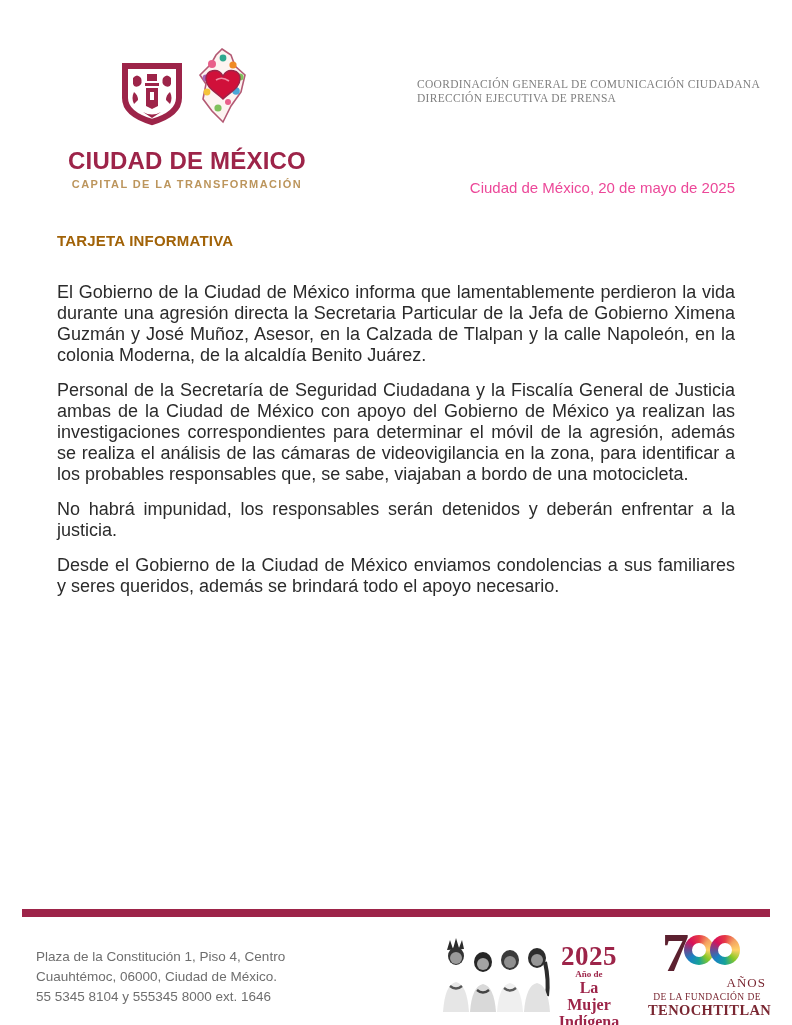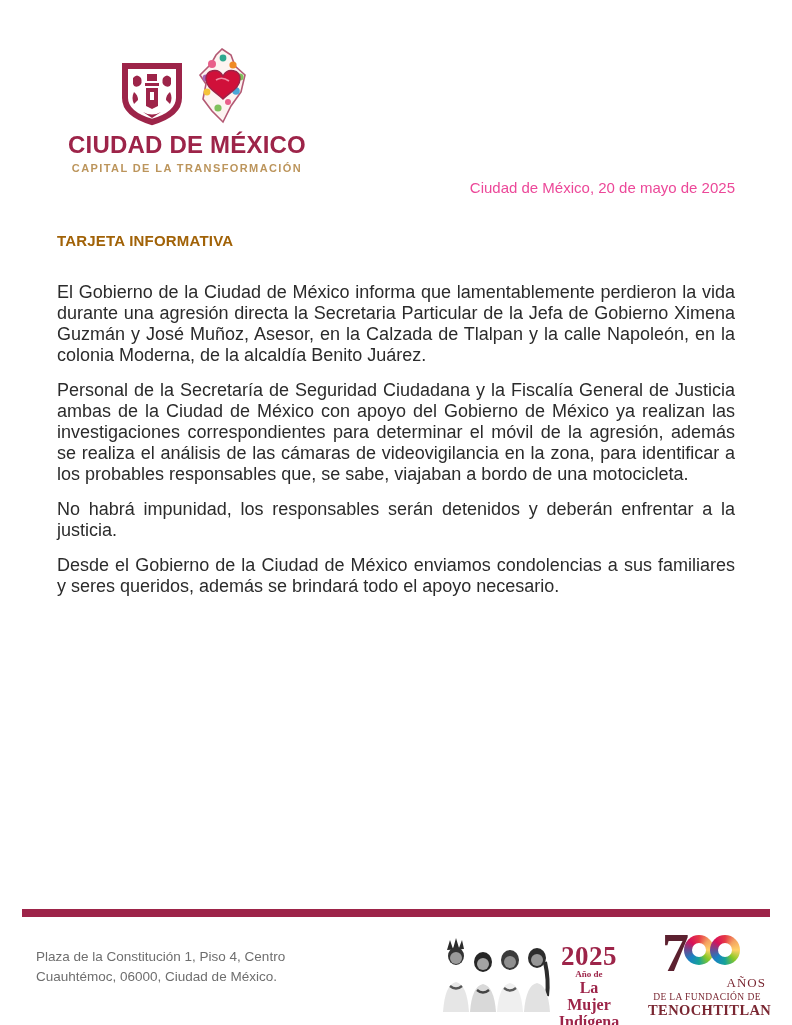--- a/index.html
+++ b/index.html
@@ -15,21 +15,21 @@
   
   .header-left {
     position:absolute; left:62px; top:44px; width:250px;
     text-align:center;
   }
   .logo-row {
     display:flex; justify-content:center; align-items:flex-end; gap:9px;
     height:86px;
   }
   .brand-name {
-    margin-top:1px;
+    margin-top:17px;
     font-size:24px; font-weight:bold; letter-spacing:0.2px;
     color:#9d2449;
   }
   .brand-tagline {
     margin-top:3px;
     font-size:11px; font-weight:bold; letter-spacing:1.4px;
     color:#bc955c;
   }
   .letterhead {
     position:absolute; left:417px; top:77px;
@@ -139,35 +139,40 @@
           <circle cx="36" cy="56" r="3" fill="#e95f8a"></circle>
           <path d="M31 30 c-5 -9 -17 -6 -17 3 c0 9 10 13 17 20 c7 -7 17 -11 17 -20 c0 -9 -12 -12 -17 -3 z" fill="#d0103a" stroke="#9d2449" stroke-width="1.4"></path>
           <path d="M24 34 q6 -4 13 1" fill="none" stroke="#f28ba4" stroke-width="1.6"></path>
         </svg>
       </span>
     </div>
     <div class="brand-name">CIUDAD DE MÉXICO</div>
     <div class="brand-tagline">CAPITAL DE LA TRANSFORMACIÓN</div>
   </div>
 
+  <div class="letterhead">
+    <div>COORDINACIÓN GENERAL DE COMUNICACIÓN CIUDADANA</div>
+    <div>DIRECCIÓN EJECUTIVA DE PRENSA</div>
+  </div>
 
   <div class="content">
     <div class="dateline">Ciudad de México, 20 de mayo de 2025</div>
     <div class="doc-title">TARJETA INFORMATIVA</div>
     <p class="para first">El Gobierno de la Ciudad de México informa que lamentablemente perdieron la vida durante una agresión directa la Secretaria Particular de la Jefa de Gobierno Ximena Guzmán y José Muñoz, Asesor, en la Calzada de Tlalpan y la calle Napoleón, en la colonia Moderna, de la alcaldía Benito Juárez.</p>
     <p class="para">Personal de la Secretaría de Seguridad Ciudadana y la Fiscalía General de Justicia ambas de la Ciudad de México con apoyo del Gobierno de México ya realizan las investigaciones correspondientes para determinar el móvil de la agresión, además se realiza el análisis de las cámaras de videovigilancia en la zona, para identificar a los probables responsables que, se sabe, viajaban a bordo de una motocicleta.</p>
     <p class="para">No habrá impunidad, los responsables serán detenidos y deberán enfrentar a la justicia.</p>
     <p class="para">Desde el Gobierno de la Ciudad de México enviamos condolencias a sus familiares y seres queridos, además se brindará todo el apoyo necesario.</p>
   </div>
 
   <div class="footer-rule"></div>
 
   <div class="footer-address">
     <div>Plaza de la Constitución 1, Piso 4, Centro</div>
     <div>Cuauhtémoc, 06000, Ciudad de México.</div>
+    <div>55 5345 8104 y 555345 8000 ext. 1646</div>
   </div>
 
   <div class="women-wrap">
     <svg width="118" height="76" viewBox="0 0 118 76">
 
       <g>
         <path d="M10 14 l3 -10 3 9 3 -11 3 10 3 -8 2 9 z" fill="#2c2c2c"></path>
         <ellipse cx="19" cy="20" rx="8" ry="9" fill="#333333"></ellipse>
         <circle cx="19" cy="22" r="6" fill="#9a9a9a"></circle>
         <path d="M6 76 q2 -28 13 -30 q11 2 13 30 z" fill="#e6e6e6"></path>

